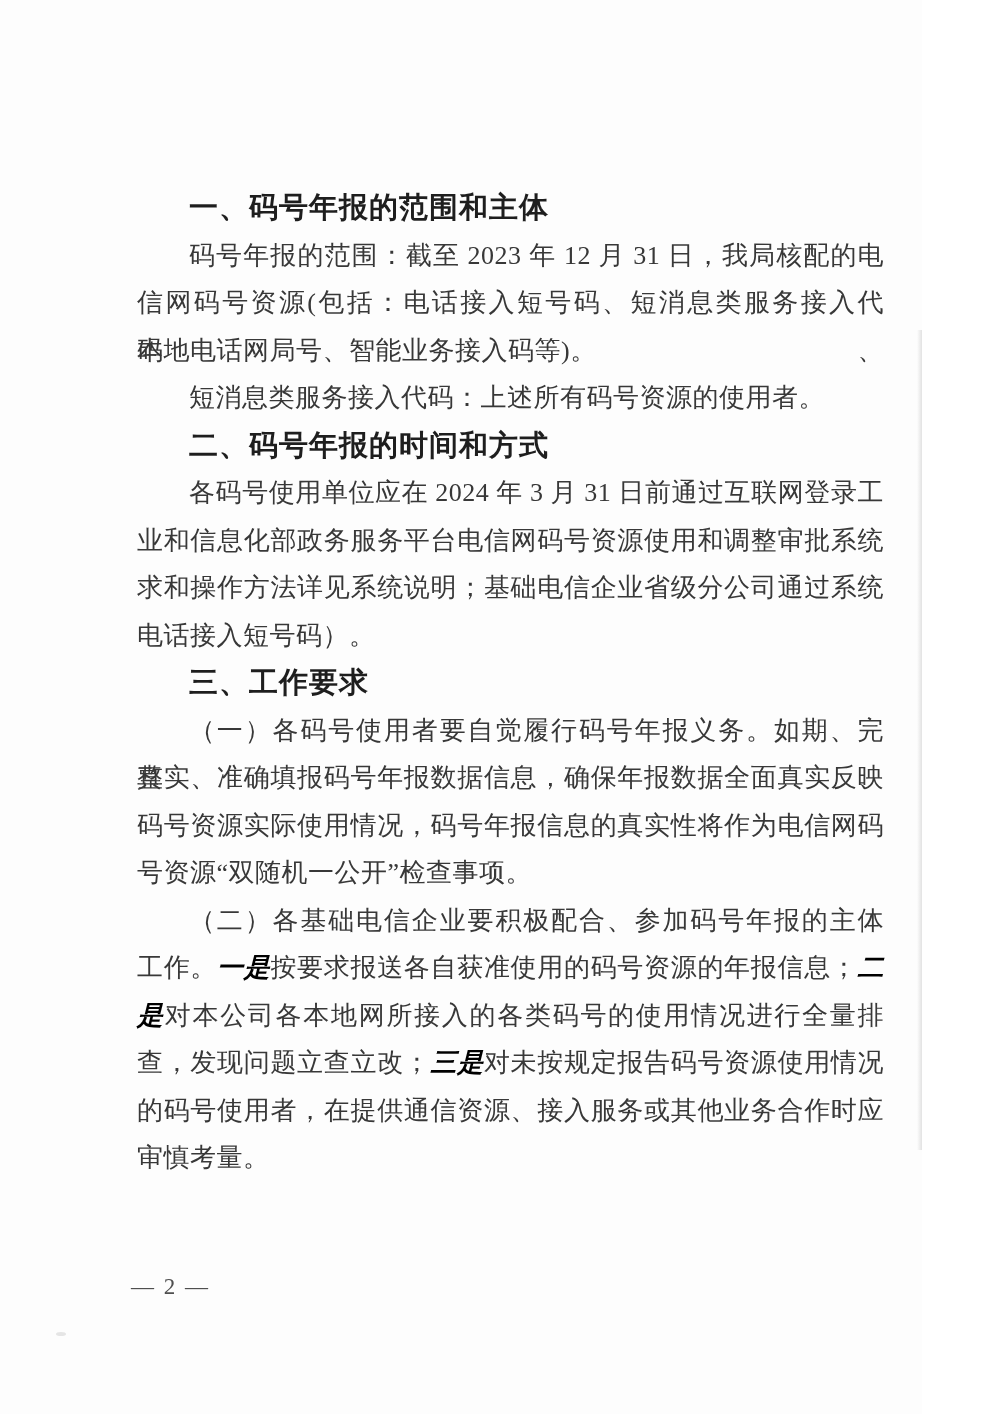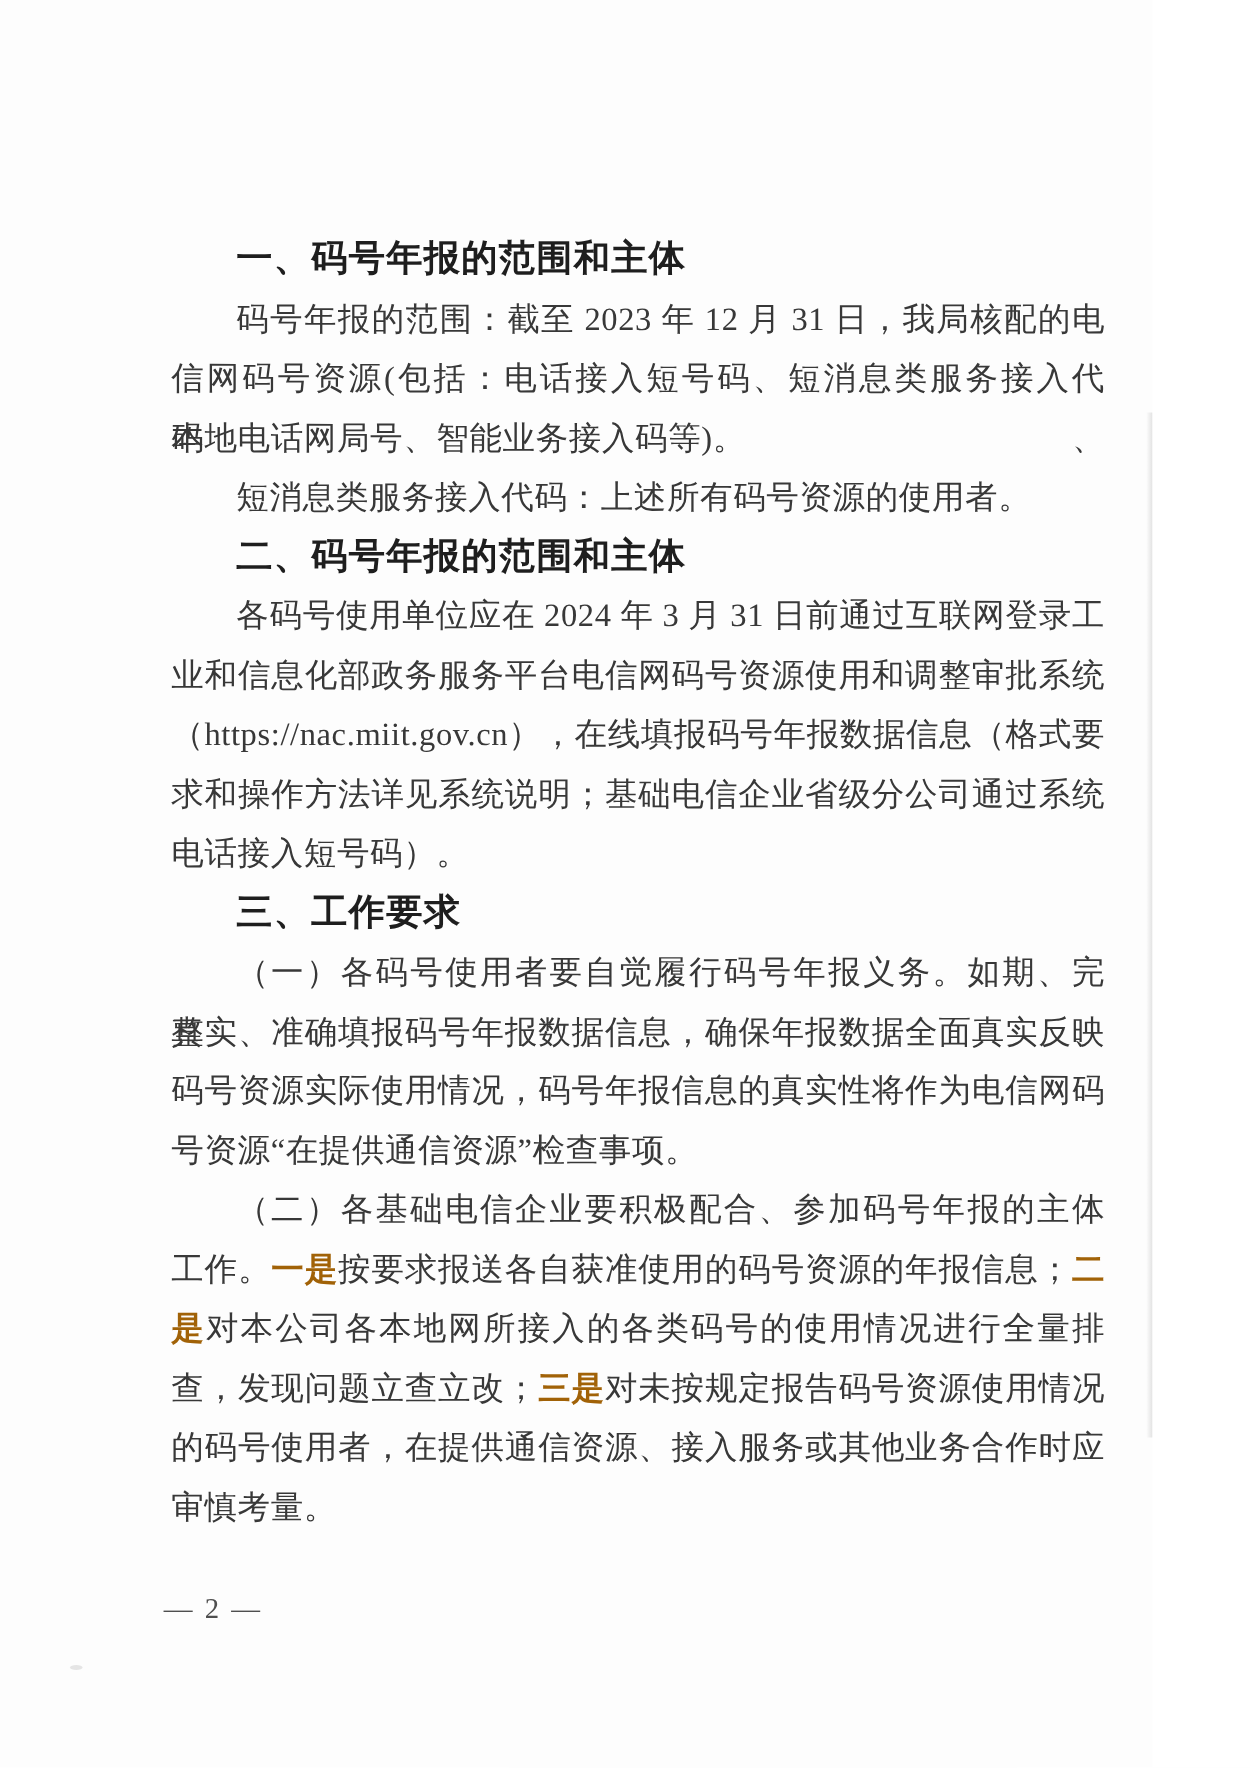--- a/index.html
+++ b/index.html
@@ -38,21 +38,22 @@
   .line.indent { text-indent: 52px; }
   .line.heading {
     font-family: "Liberation Sans", sans-serif;
     font-weight: 700;
     font-size: 29px;
     color: #1e1e1e;
     letter-spacing: 1px;
   }
   .seg-bold {
     font-weight: 700;
-    color: #a16207;
+    color: #000000;
+    font-style: italic;
   }
   .footer {
     position: absolute;
     left: 131px;
     top: 1272px;
     font-size: 23px;
     color: #4f4f4f;
     letter-spacing: 2px;
     line-height: 30px;
   }
@@ -77,31 +78,30 @@
 </head>
 <body>
 
 <div class="page">
   <div class="content">
       <div class="line heading indent"><span>一、码号年报的范围和主体</span></div>
       <div class="line body indent justify"><span>码号年报的范围：截至 2023 年 12 月 31 日，我局核配的电</span></div>
       <div class="line body justify"><span>信网码号资源(包括：电话接入短号码、短消息类服务接入代码、</span></div>
       <div class="line body"><span>本地电话网局号、智能业务接入码等)。</span></div>
       <div class="line body indent"><span>短消息类服务接入代码：上述所有码号资源的使用者。</span></div>
-      <div class="line heading indent"><span>二、码号年报的范围和主体</span></div>
+      <div class="line heading indent"><span>二、码号年报的时间和方式</span></div>
       <div class="line body indent justify"><span>各码号使用单位应在 2024 年 3 月 31 日前通过互联网登录工</span></div>
       <div class="line body justify"><span>业和信息化部政务服务平台电信网码号资源使用和调整审批系统</span></div>
-      <div class="line body justify"><span>（https://nac.miit.gov.cn），在线填报码号年报数据信息（格式要</span></div>
       <div class="line body justify"><span>求和操作方法详见系统说明；基础电信企业省级分公司通过系统</span></div>
       <div class="line body"><span>电话接入短号码）。</span></div>
       <div class="line heading indent"><span>三、工作要求</span></div>
       <div class="line body indent justify"><span>（一）各码号使用者要自觉履行码号年报义务。如期、完整、</span></div>
       <div class="line body justify"><span>真实、准确填报码号年报数据信息，确保年报数据全面真实反映</span></div>
       <div class="line body justify"><span>码号资源实际使用情况，码号年报信息的真实性将作为电信网码</span></div>
-      <div class="line body"><span>号资源“在提供通信资源”检查事项。</span></div>
+      <div class="line body"><span>号资源“双随机一公开”检查事项。</span></div>
       <div class="line body indent justify"><span>（二）各基础电信企业要积极配合、参加码号年报的主体</span></div>
       <div class="line body justify"><span>工作。</span><span class="seg-bold">一是</span><span>按要求报送各自获准使用的码号资源的年报信息；</span><span class="seg-bold">二</span></div>
       <div class="line body justify"><span class="seg-bold">是</span><span>对本公司各本地网所接入的各类码号的使用情况进行全量排</span></div>
       <div class="line body justify"><span>查，发现问题立查立改；</span><span class="seg-bold">三是</span><span>对未按规定报告码号资源使用情况</span></div>
       <div class="line body justify"><span>的码号使用者，在提供通信资源、接入服务或其他业务合作时应</span></div>
       <div class="line body"><span>审慎考量。</span></div>
     </div>
   <div class="footer">— 2 —</div>
   <div class="scan-edge"></div>
   <div class="scan-speck"></div>

